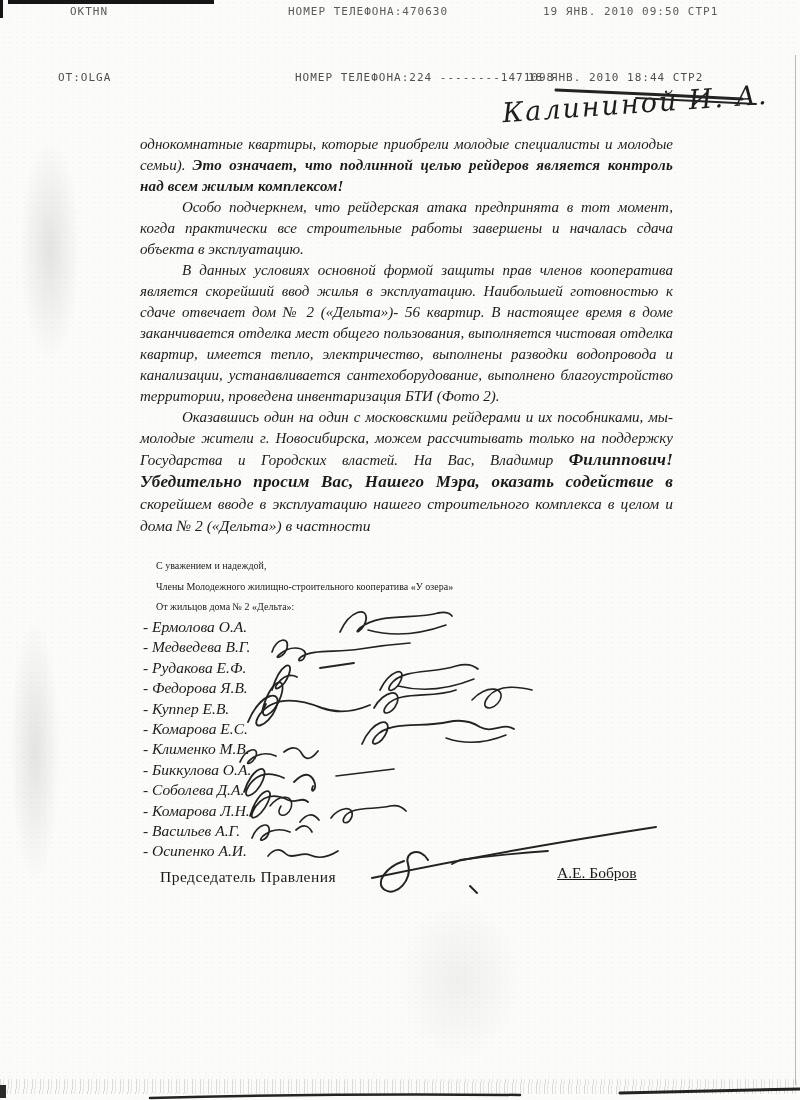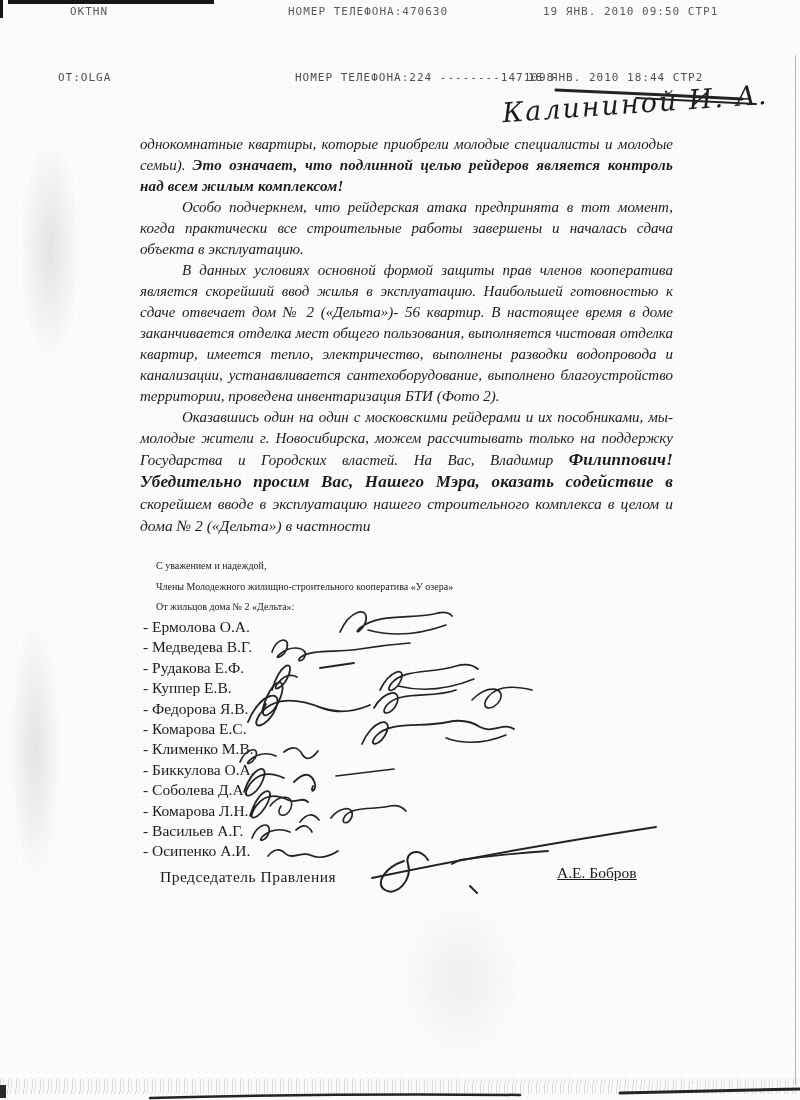--- a/index.html
+++ b/index.html
@@ -58,21 +58,21 @@
   .body b{font-weight:bold; letter-spacing:.2px;}
   .p4 .em{font-weight:bold; font-size:17px; letter-spacing:.2px;}
   .p4 .tail{font-size:15.5px;}
 
   .closing{
     position:absolute; left:156px; top:556px; width:560px;
     font-size:10px; line-height:20.5px; white-space:nowrap;
   }
   .signatories{
     position:absolute; left:143px; top:617px; width:300px;
-    font-size:15.5px; line-height:20.4px; white-space:nowrap;
+    font-size:15.5px; line-height:20.4px; white-space:nowrap;font-style:italic;
   }
   .chairman-row{position:absolute; left:0; top:868px; width:800px; font-size:15.5px;}
   .chairman-title{position:absolute; left:160px; top:0; letter-spacing:.5px;}
   .chairman-name{position:absolute; left:557px; top:-4px;text-decoration:underline;}
 
   .sig-overlay{position:absolute; left:0; top:0; pointer-events:none;}
   .sig-overlay path{fill:none; stroke:#232323; stroke-linecap:round;}
 </style>
 </head>
 <body>
@@ -119,22 +119,22 @@
   <div class="closing">
     <div>С уважением и надеждой,</div>
     <div>Члены Молодежного жилищно-строительного кооператива «У озера»</div>
     <div>От жильцов дома № 2 «Дельта»:</div>
   </div>
 
   <div class="signatories">
     <div>- Ермолова О.А.</div>
     <div>- Медведева В.Г.</div>
     <div>- Рудакова Е.Ф.</div>
+    <div>- Федорова Я.В.</div>
     <div>- Куппер Е.В.</div>
-    <div>- Федорова Я.В.</div>
     <div>- Комарова Е.С.</div>
     <div>- Клименко М.В.</div>
     <div>- Биккулова О.А.</div>
     <div>- Соболева Д.А.</div>
     <div>- Комарова Л.Н.</div>
     <div>- Васильев А.Г.</div>
     <div>- Осипенко А.И.</div>
   </div>
 
   <div class="chairman-row">

